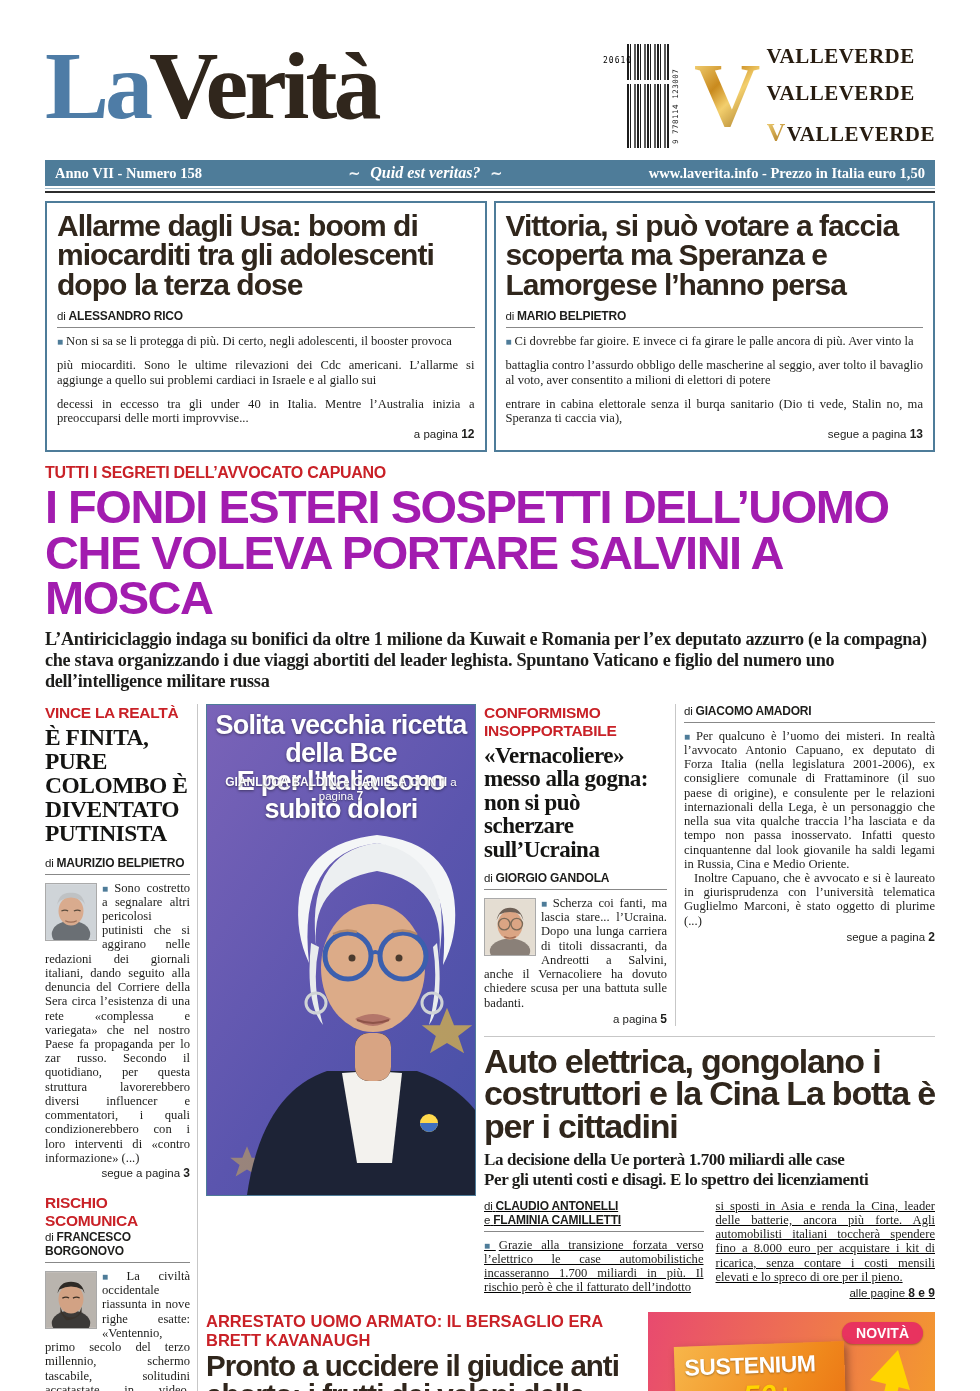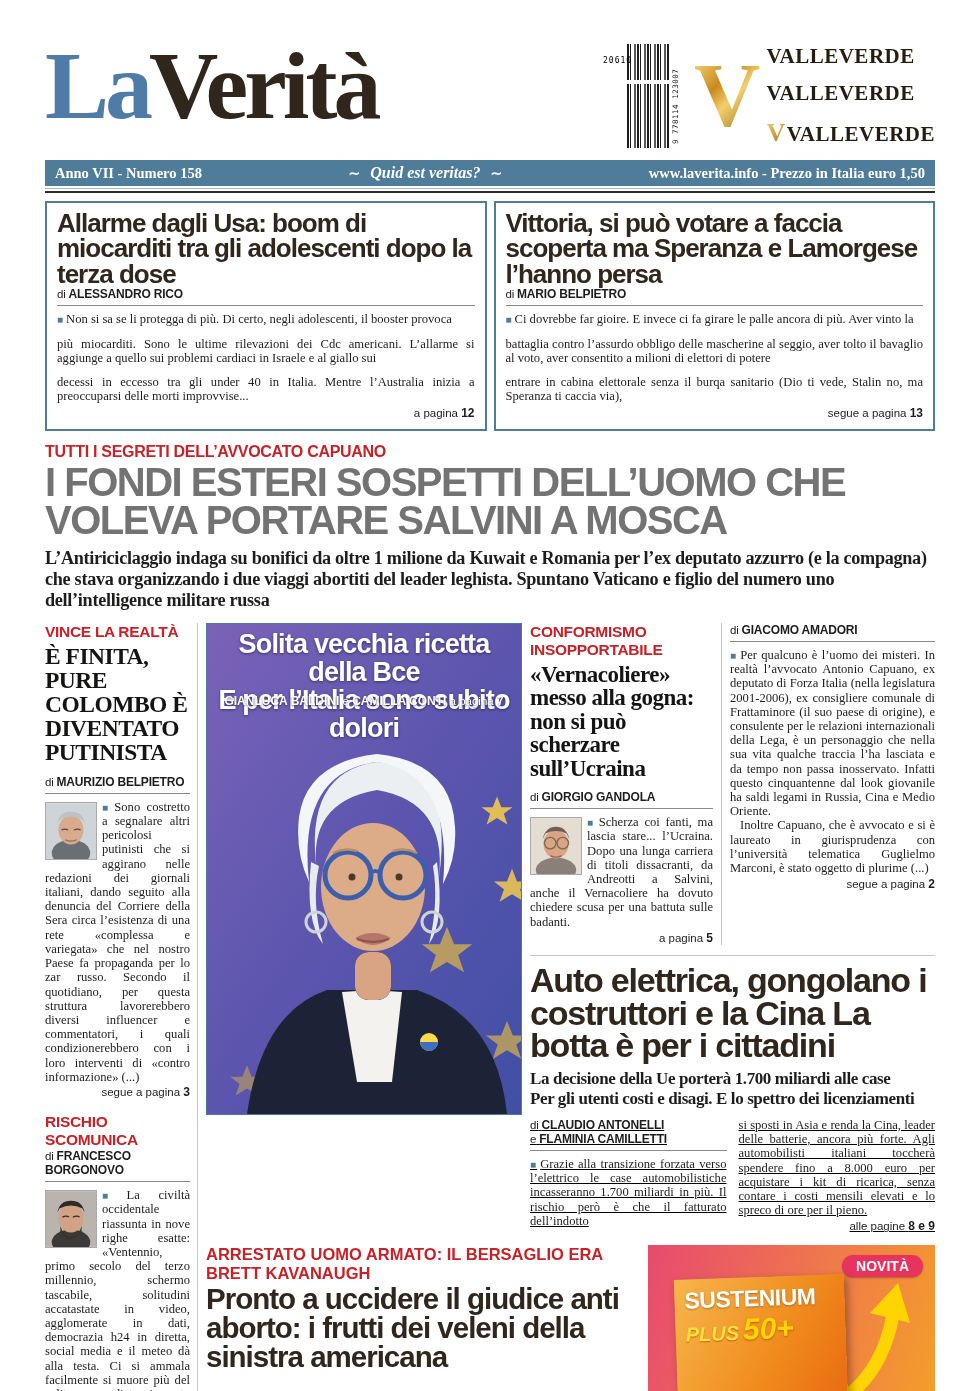--- a/index.html
+++ b/index.html
@@ -35,51 +35,51 @@
   .subhead-inner { border-top:1px solid #9fb9c9; display:flex; justify-content:space-between; align-items:baseline; padding:5px 2px 4px 2px; border-bottom:3px solid #30261c00; }
   .subhead-left { font-size:14.5px; color:#1d1d1b; letter-spacing:-0.2px; }
   .subhead-left b { font-weight:700; }
   .subhead-left .redsq { color:#c92127; font-size:12px; margin:0 4px; }
   .subhead-date { font-family:"Liberation Serif", serif; font-weight:bold; font-size:16px; color:#1d1d1b; }
   .thickrule { border-top:2px solid #2c2c2c; margin-bottom:8px; }
 
   
   .topboxes { display:flex; gap:7px; }
   .tbox { flex:1; border:2px solid #4e7c99; padding:8px 10px 9px 10px; background:#fff; }
-  .tbox h2 { font-size:26px; line-height:0.98; letter-spacing:-1px; color:#30261c; font-weight:700; }
+  .tbox h2 { font-size:30px; line-height:0.98; letter-spacing:-1px; color:#30261c; font-weight:700; margin-bottom:10px; }
   .cols3 { display:flex; gap:10px;flex-direction:column; }
   .cols3 .col { flex:1; }
   .byline { font-size:11.5px; color:#1d1d1b; border-bottom:1px solid #888; padding-bottom:4px; margin-bottom:6px; letter-spacing:-0.2px; }
   .byline b { font-size:12px; }
   .byline .bl-line { display:block; }
   .body-text { font-family:"Liberation Serif", serif; font-size:12.6px; line-height:1.13; color:#1d1d1b; text-align:justify; }
   .sq { color:#4e7c99; font-size:10px; margin-right:3px; }
   .pageref { font-size:11.5px; text-align:right; margin-top:2px; color:#1d1d1b; }
   .pageref b { font-size:12px; }
 
   
   .lead { margin-top:12px; }
   .kicker { color:#c92127; font-weight:700; }
   .lead .kicker { font-size:16px; letter-spacing:-0.3px; }
-  .lead h1 { font-size:40px; line-height:0.97; letter-spacing:-1.5px; color:#737373; font-weight:700; margin-top:2px; }
+  .lead h1 { font-size:47px; line-height:0.97; letter-spacing:-1.5px; color:#a21caf; font-weight:700; margin-top:2px; }
   .lead .standfirst { font-family:"Liberation Serif", serif; font-weight:bold; font-size:18.2px; line-height:1.15; color:#1d1d1b; margin-top:8px; letter-spacing:-0.3px; }
 
   
   .maingrid { display:flex; gap:8px; margin-top:12px; }
   .leftcol { width:153px; flex:none; border-right:1px solid #c7c7c7; padding-right:7px; }
   .rightarea { flex:1; min-width:0; }
   .smallkicker { font-size:15.5px; letter-spacing:-0.3px; }
   .serif-head { font-family:"Liberation Serif", serif; font-weight:bold; color:#141412; font-size:23.5px; line-height:1.02; letter-spacing:-0.5px; margin:4px 0 10px 0; }
   .portrait { float:left; width:52px; height:58px; margin:2px 5px 2px 0; border:1px solid #aaa; }
   .colstory .pageref { margin-top:1px; }
   .colstory { margin-bottom:14px; }
 
   
   .midrow { display:flex; gap:8px; }
-  .photo-story { width:316px; flex:none; height:492px; position:relative; border:1px solid #4e7c99; overflow:hidden; background:linear-gradient(160deg,#7a63b8 0%,#5b55ae 40%,#3f4fa4 100%); }
+  .photo-story { width:270px; flex:none; height:492px; position:relative; border:1px solid #4e7c99; overflow:hidden; background:linear-gradient(160deg,#7a63b8 0%,#5b55ae 40%,#3f4fa4 100%); }
   .ps-head { position:absolute; top:6px; left:0; right:0; text-align:center; color:#fff; font-weight:700; font-size:27px; line-height:1.04; letter-spacing:-0.8px; text-shadow:0 1px 3px rgba(0,0,0,0.45); }
   .ps-by { position:absolute; top:70px; left:0; right:0; text-align:center; color:#fff; font-size:11.5px; text-shadow:0 1px 2px rgba(0,0,0,0.5); }
   .ps-by b { font-size:12px; }
   .ps-svg { position:absolute; left:0; bottom:0; }
 
   .rightcols { flex:1; min-width:0; display:flex; flex-direction:column; }
   .row1 { display:flex; gap:8px; }
   .gandola { width:192px; flex:none; border-right:1px solid #c7c7c7; padding-right:8px; }
   .gandola .serif-head { font-size:23px; }
   .amadori { flex:1; min-width:0; }

